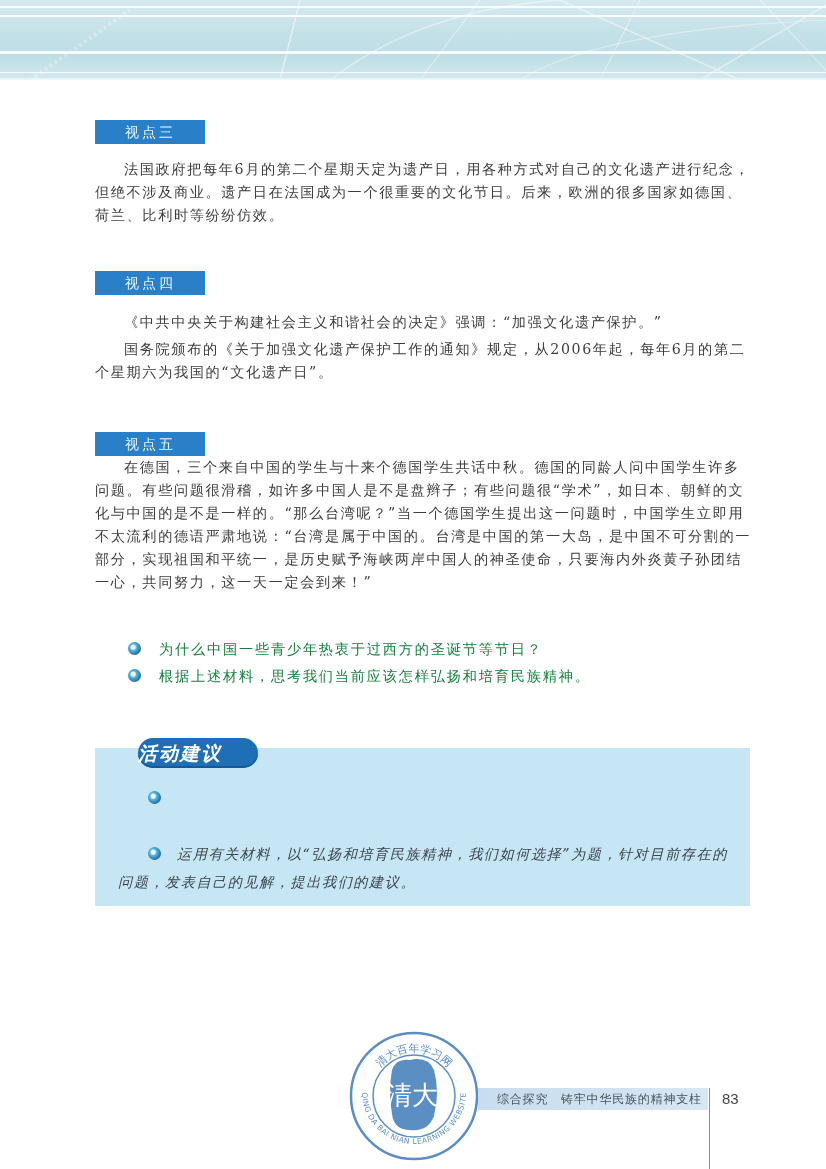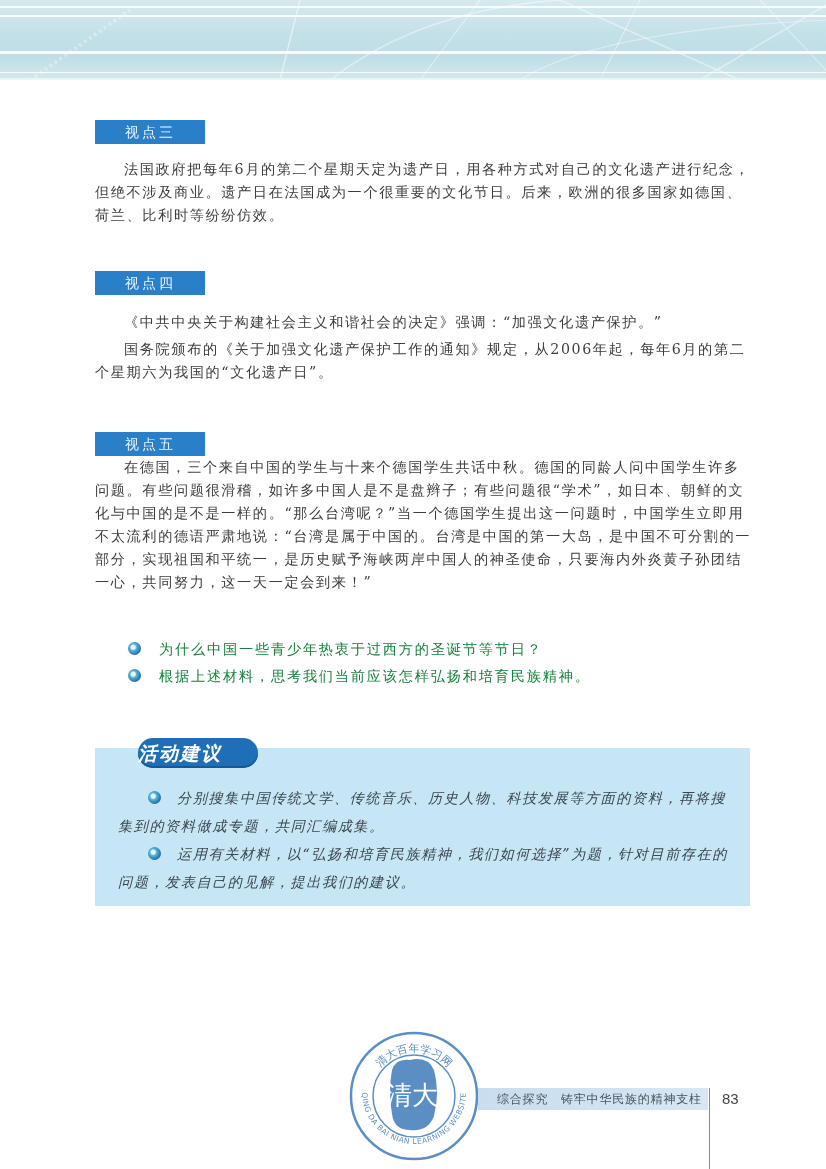--- a/index.html
+++ b/index.html
@@ -108,21 +108,21 @@
 <div class="q-item" style="top:637px;">
   <span class="bullet"></span><span>为什么中国一些青少年热衷于过西方的圣诞节等节日？</span>
 </div>
 <div class="q-item" style="top:664px;">
   <span class="bullet"></span><span>根据上述材料，思考我们当前应该怎样弘扬和培育民族精神。</span>
 </div>
 
 <div class="activity-box"></div>
 <div class="activity-title">活动建议</div>
 <p class="act-para" style="top:784px;">
-  <span class="bullet"></span><span>分别搜集中国传统文学、传统音乐、历史人物、科技发展等方面的资料，再将搜集到的资料做成专题，共同汇编成集。</span>
+  <span class="bullet"></span>
 </p>
 <p class="act-para" style="top:840px;">
   <span class="bullet"></span><span>运用有关材料，以“弘扬和培育民族精神，我们如何选择”为题，针对目前存在的问题，发表自己的见解，提出我们的建议。</span>
 </p>
 
 <svg class="footer-logo" viewBox="0 0 132 132">
   <defs>
     <path id="arcTop" d="M22 66 A44 44 0 0 1 110 66"></path>
     <path id="arcBottom" d="M14 62 A52 52 0 0 0 118 62"></path>
   </defs>

